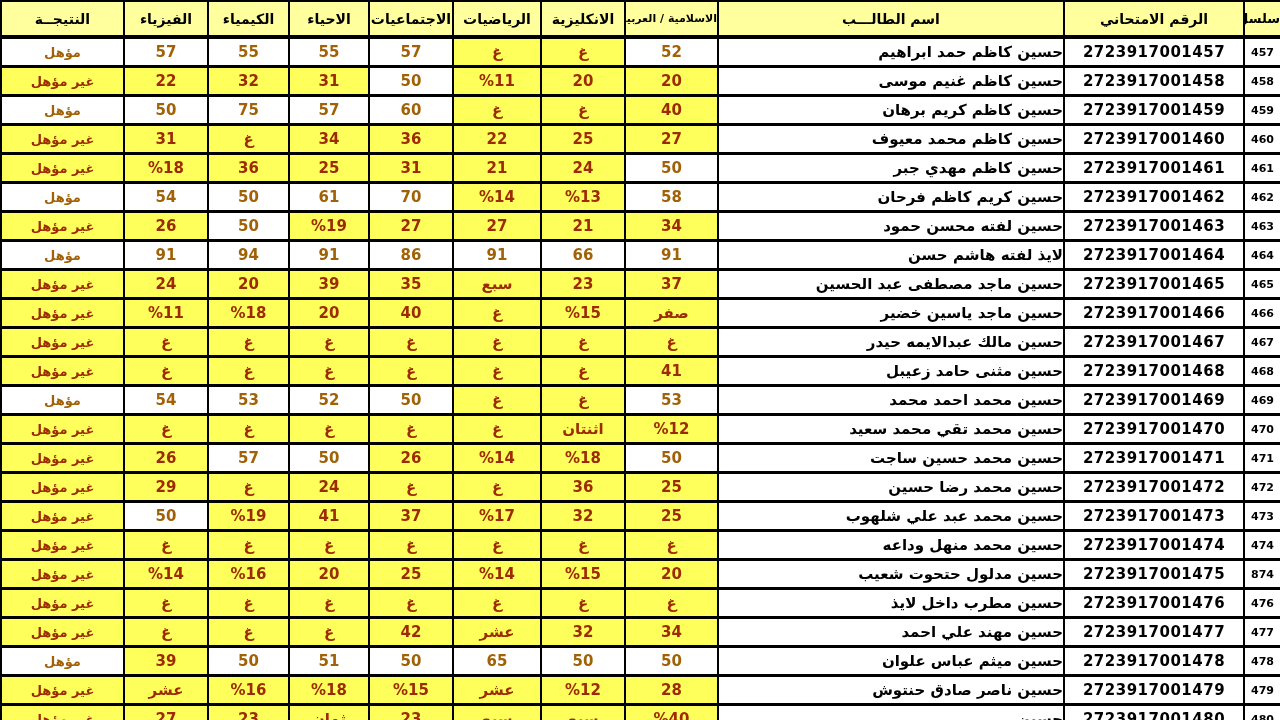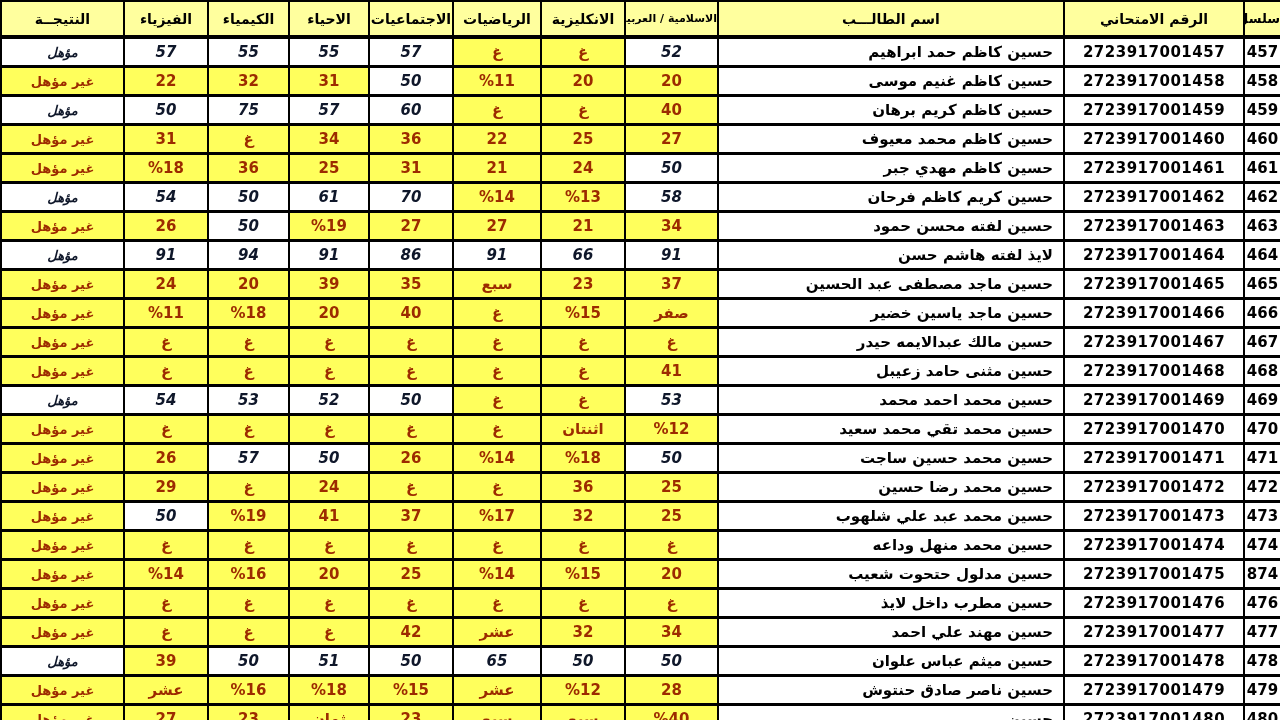--- a/index.html
+++ b/index.html
@@ -17,26 +17,26 @@
     padding:0;
   }
   thead th{
     height:33px;background:var(--header-bg);color:#000000;font-size:14px;
     border-bottom-width:4px;
   }
   thead th.col-arabic{font-size:11px;}
   thead th.col-serial{font-size:13px;}
   tbody td{height:26px;background:#fff;color:#000;}
   td.cell-exam_no{font-size:15px;letter-spacing:.5px;}
-  td.cell-serial{font-size:15px;}
-  td.cell-name{text-align:right;padding:0 10px;font-size:15px;}
+  td.cell-serial{font-size:11px;}
+  td.cell-name{text-align:right;padding:0 0;font-size:15px;}
   td.score{font-size:15px;}
   td.cell-result{font-size:13px;}
   td.fail{background:var(--hl-bg);color:var(--fail-red);}
-  td.pass{background:#fff;color:#0f172a;font-style:italic;}
+  td.pass{background:#fff;color:#a16207;}
 </style>
 </head>
 <body>
 
 <div id="screen">
   <table class="results" dir="rtl">
     <colgroup>
       <col style="width:37px">
         <col style="width:180px">
         <col style="width:346px">

